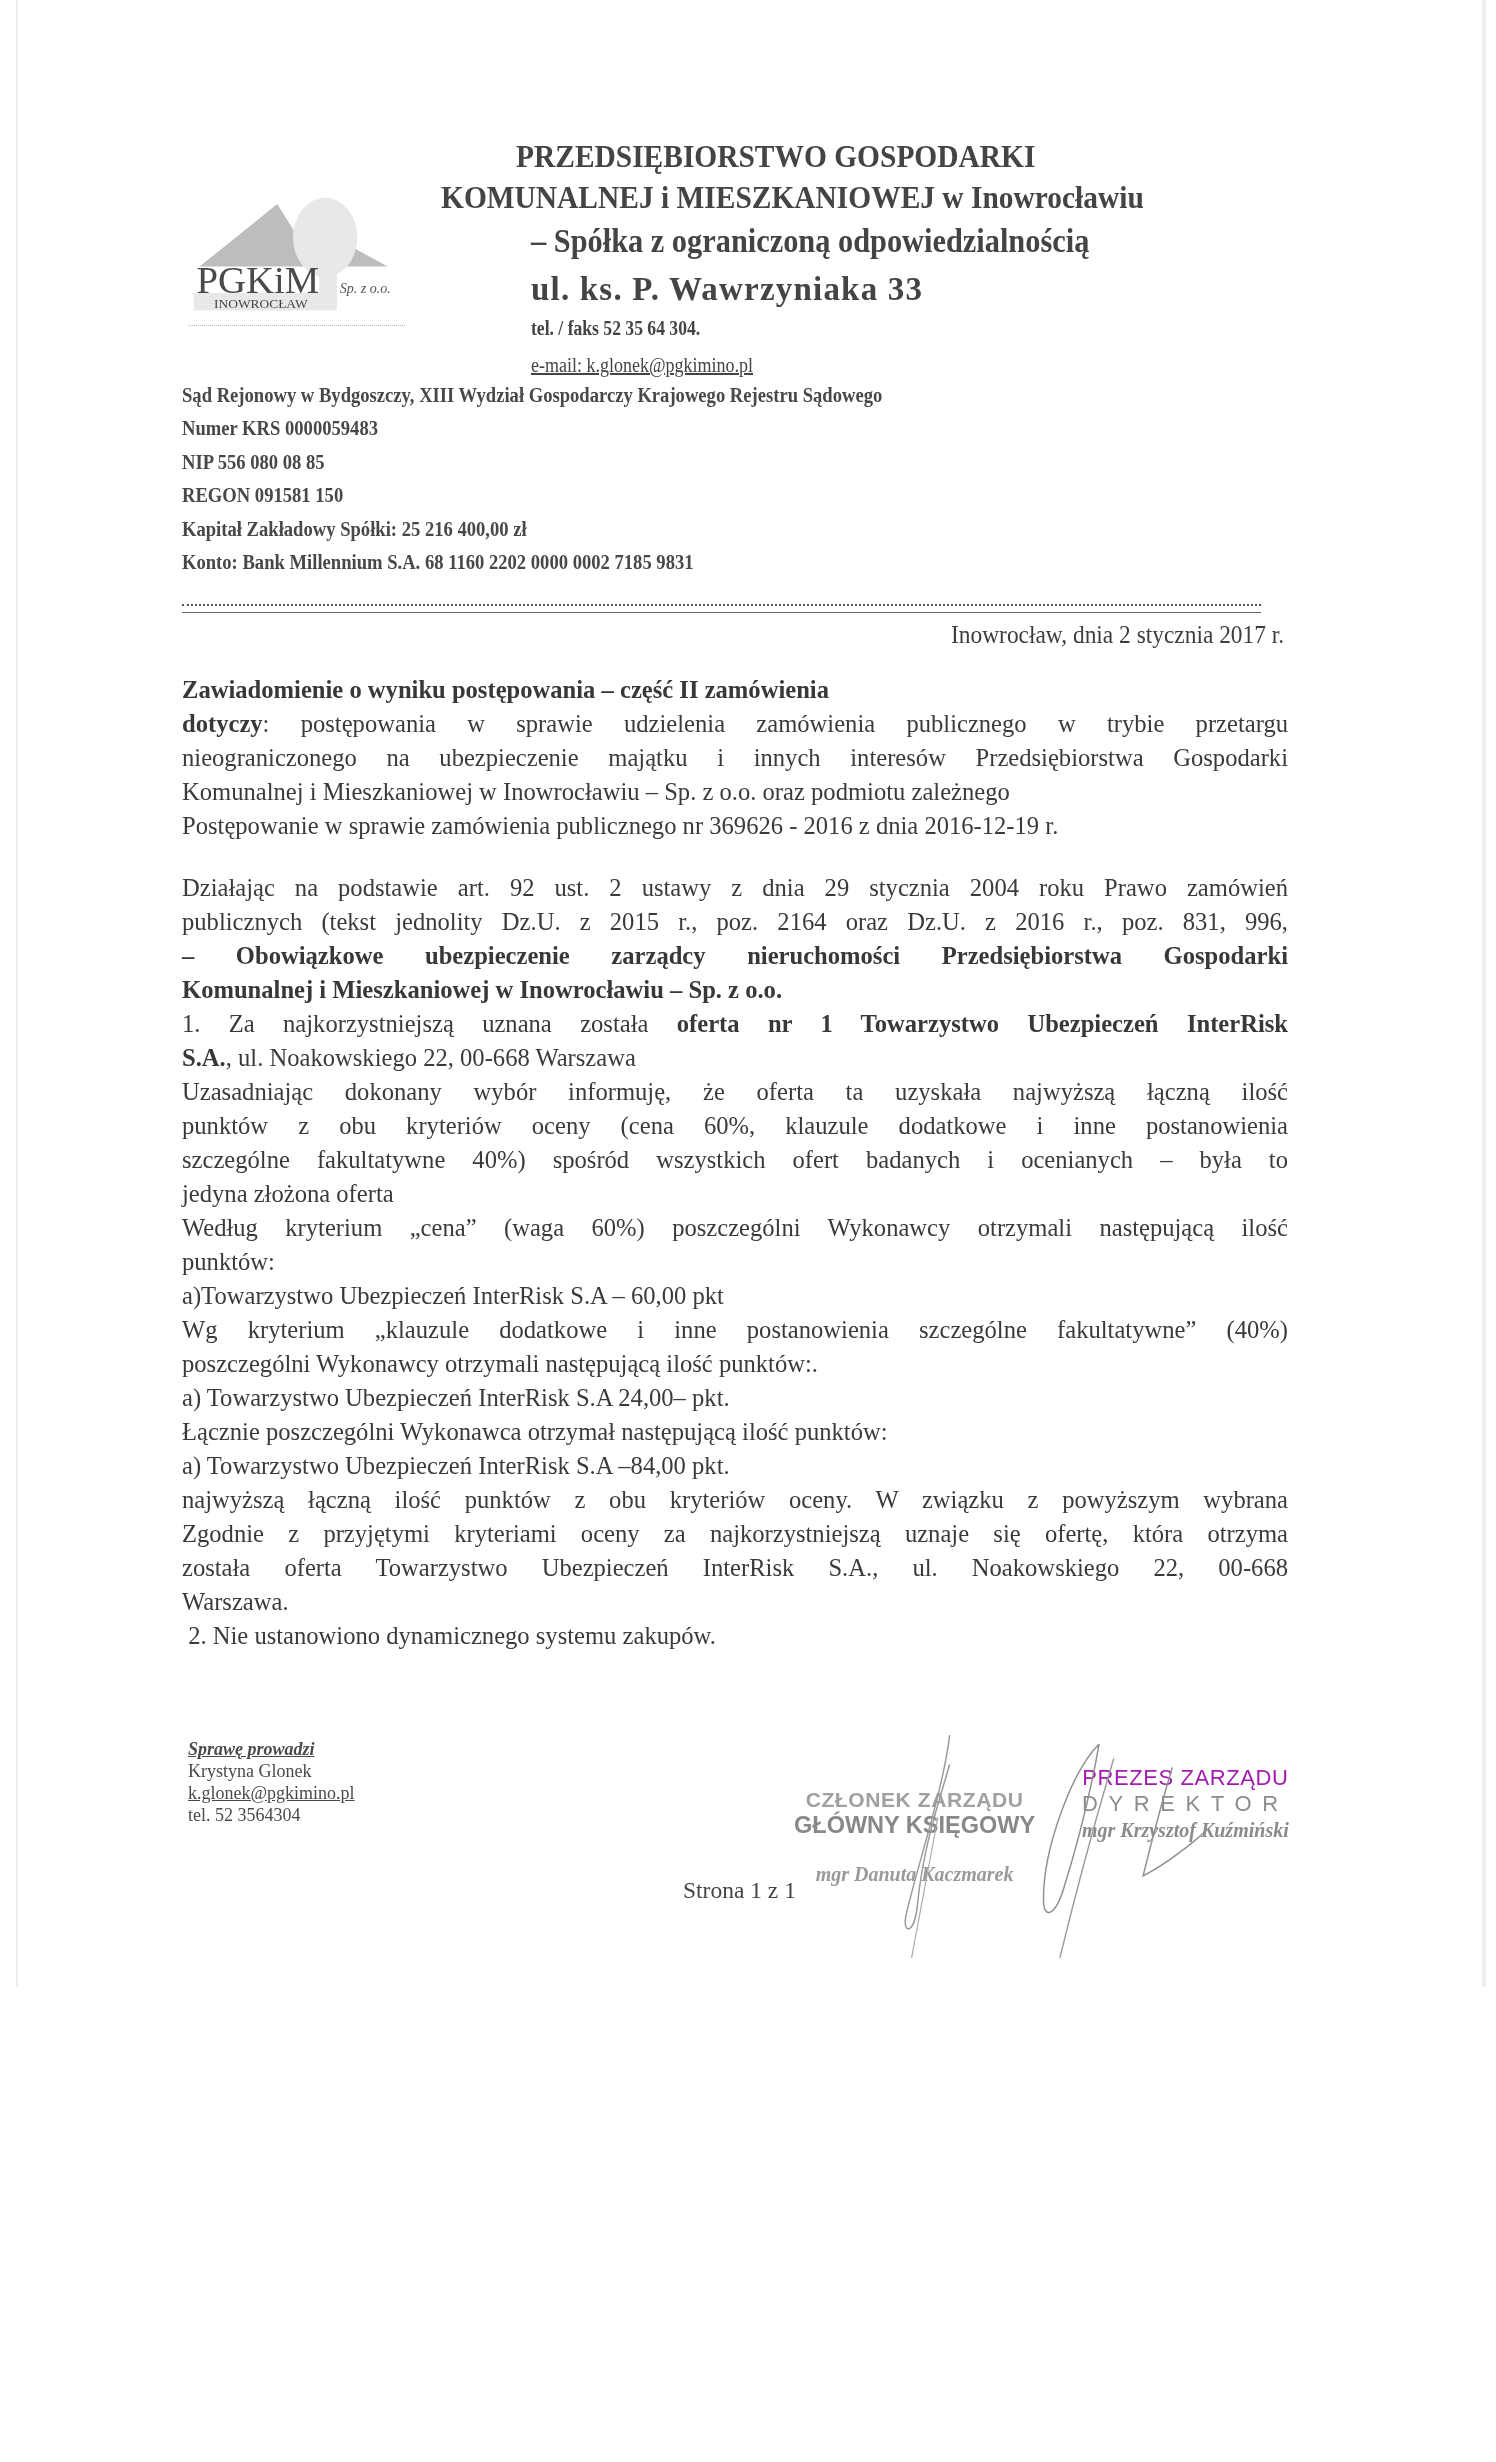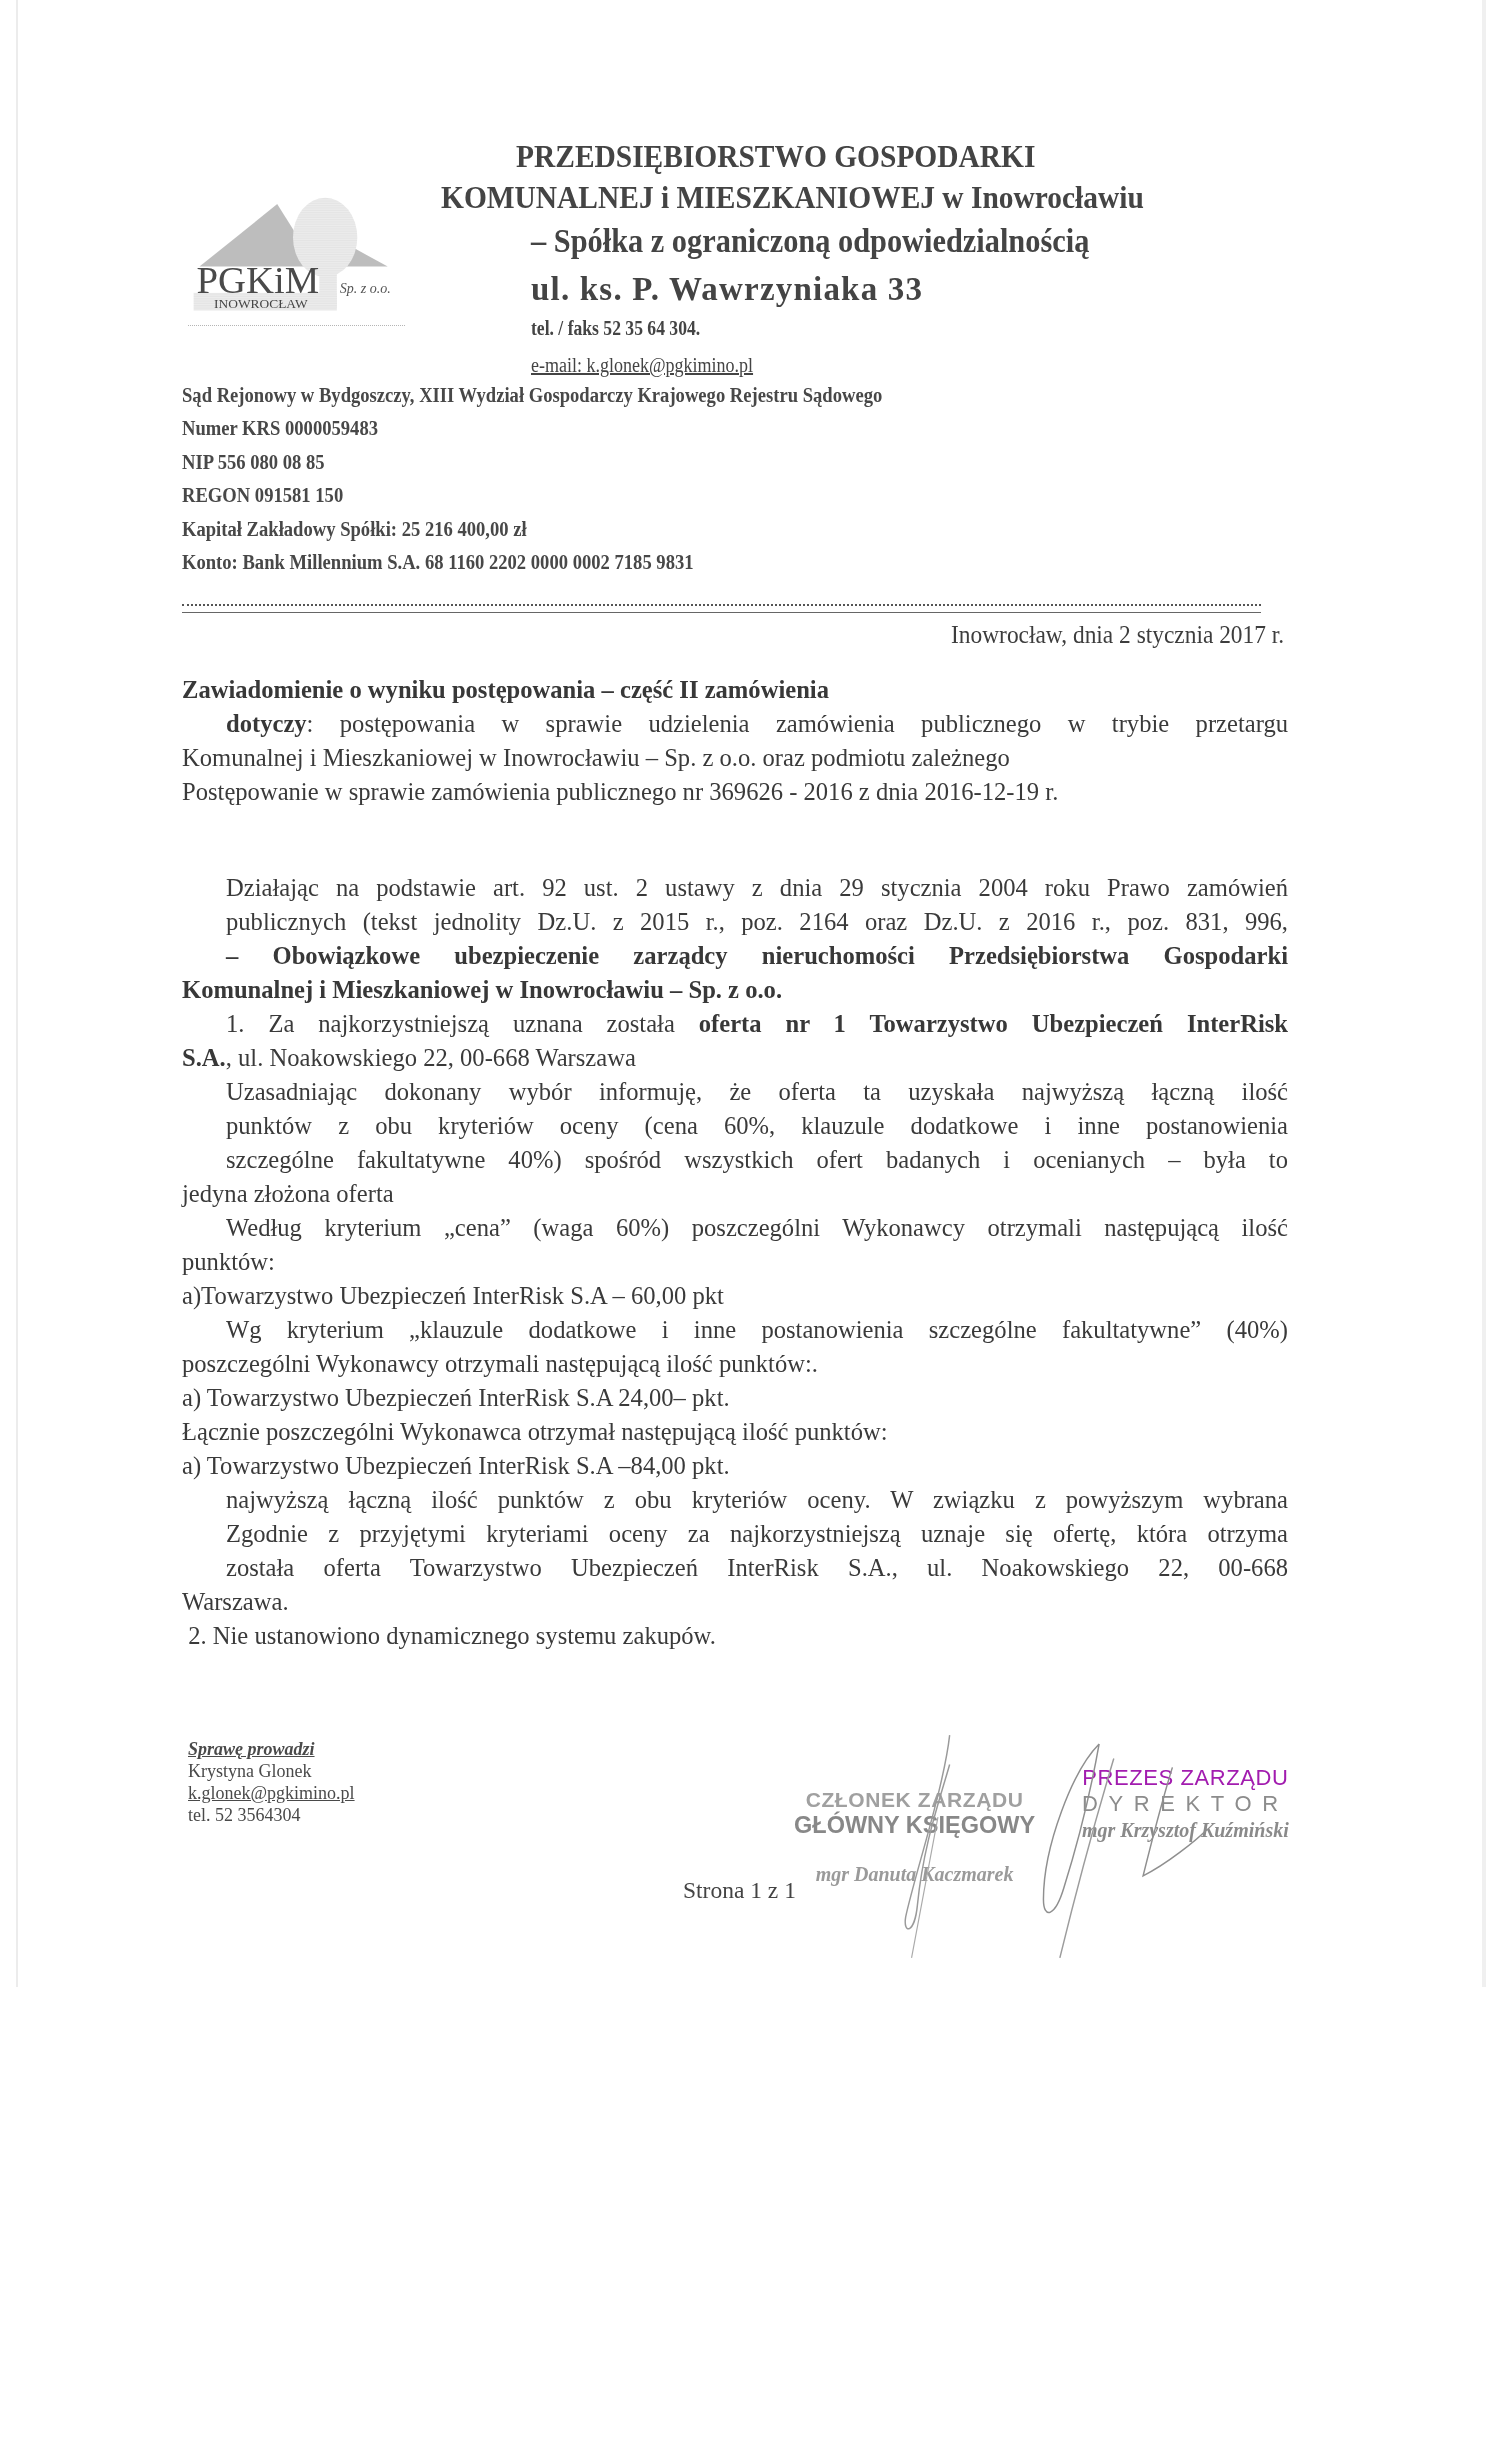--- a/index.html
+++ b/index.html
@@ -27,21 +27,21 @@
 
     .reg { position: absolute; left: 182px; font-size: 20px; font-weight: bold; color: #484848; white-space: nowrap; transform: scaleX(0.93); transform-origin: left top; }
 
     .sep { position: absolute; left: 182px; top: 604px; width: 1079px; height: 5.9px;
            border-top: 2.3px dotted #555; border-bottom: 1.2px solid #666; }
 
     .date { position: absolute; right: 212px; top: 620px; font-size: 26px; color: #3d3d3d; white-space: nowrap; transform: scaleX(0.9); transform-origin: right top; }
 
     .body { position: absolute; left: 182px; width: 1106px; font-size: 24.6px; line-height: 34px; color: #3a3a3a; }
     .line { display: block; white-space: nowrap; }
-    .just { text-align: justify; text-align-last: justify; white-space: normal; margin-left: 44px; }
+    .just { text-align: justify; text-align-last: justify; white-space: normal; }
     b { color: #383838; }
 
     .footer-left { position: absolute; left: 188px; top: 1738px; font-size: 18px; line-height: 22px; color: #4a4a4a; }
     .footer-left .title { font-weight: bold; font-style: italic; text-decoration: underline; }
     .footer-left .mail { text-decoration: underline; }
 
     .page-num { position: absolute; left: 683px; top: 1861px; font-size: 23.5px; color: #444; margin-top: 16px; }
 
     .stamp { position: absolute; text-align: center; color: #8a8a8a; font-family: "Liberation Sans", sans-serif; white-space: nowrap; }
     .stamp1 { left: 794px; top: 1788px; }
@@ -99,20 +99,21 @@
 <div class="reg" style="top:518px">Kapitał Zakładowy Spółki: 25 216 400,00 zł</div>
 <div class="reg" style="top:551px">Konto: Bank Millennium S.A. 68 1160 2202 0000 0002 7185 9831</div>
 
 <div class="sep"></div>
 
 <div class="date">Inowrocław, dnia 2 stycznia 2017 r.</div>
 
 <div class="body" style="top:673px">
   <span class="line"><b>Zawiadomienie o wyniku postępowania – część II zamówienia</b></span>
   <span class="line just"><b>dotyczy</b><span>: postępowania w sprawie udzielenia zamówienia publicznego w trybie przetargu</span></span>
+  <span class="line just">nieograniczonego na ubezpieczenie majątku i innych interesów Przedsiębiorstwa Gospodarki</span>
   <span class="line">Komunalnej i Mieszkaniowej w Inowrocławiu – Sp. z o.o. oraz podmiotu zależnego</span>
   <span class="line">Postępowanie w sprawie zamówienia publicznego nr 369626 - 2016 z dnia 2016-12-19 r.</span>
 </div>
 
 <div class="body" style="top:871px">
   <span class="line just">Działając na podstawie art. 92 ust. 2 ustawy z dnia 29 stycznia 2004 roku Prawo zamówień</span>
   <span class="line just">publicznych (tekst jednolity Dz.U. z 2015 r., poz. 2164 oraz Dz.U. z 2016 r., poz. 831, 996,</span>
   <span class="line just"><b>– Obowiązkowe ubezpieczenie zarządcy nieruchomości Przedsiębiorstwa Gospodarki</b></span>
   <span class="line"><b>Komunalnej i Mieszkaniowej w Inowrocławiu – Sp. z o.o.</b></span>
   <span class="line just"><span>1. Za najkorzystniejszą uznana została </span><b>oferta nr 1 Towarzystwo Ubezpieczeń InterRisk</b></span>

